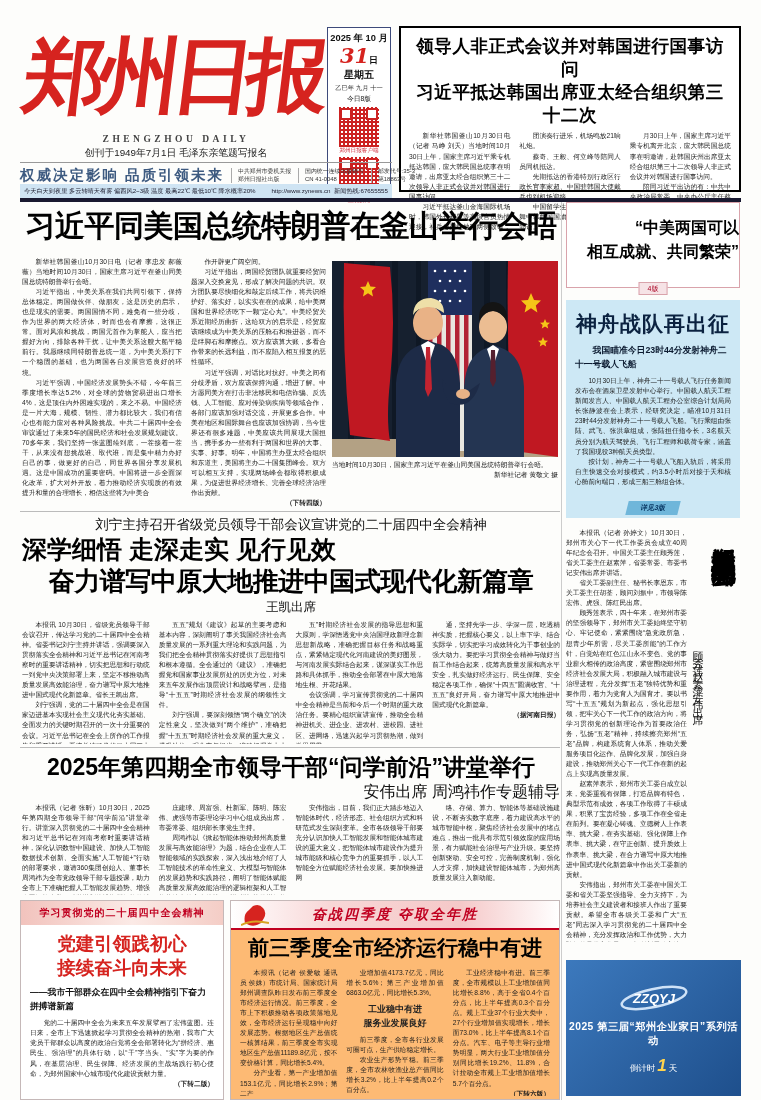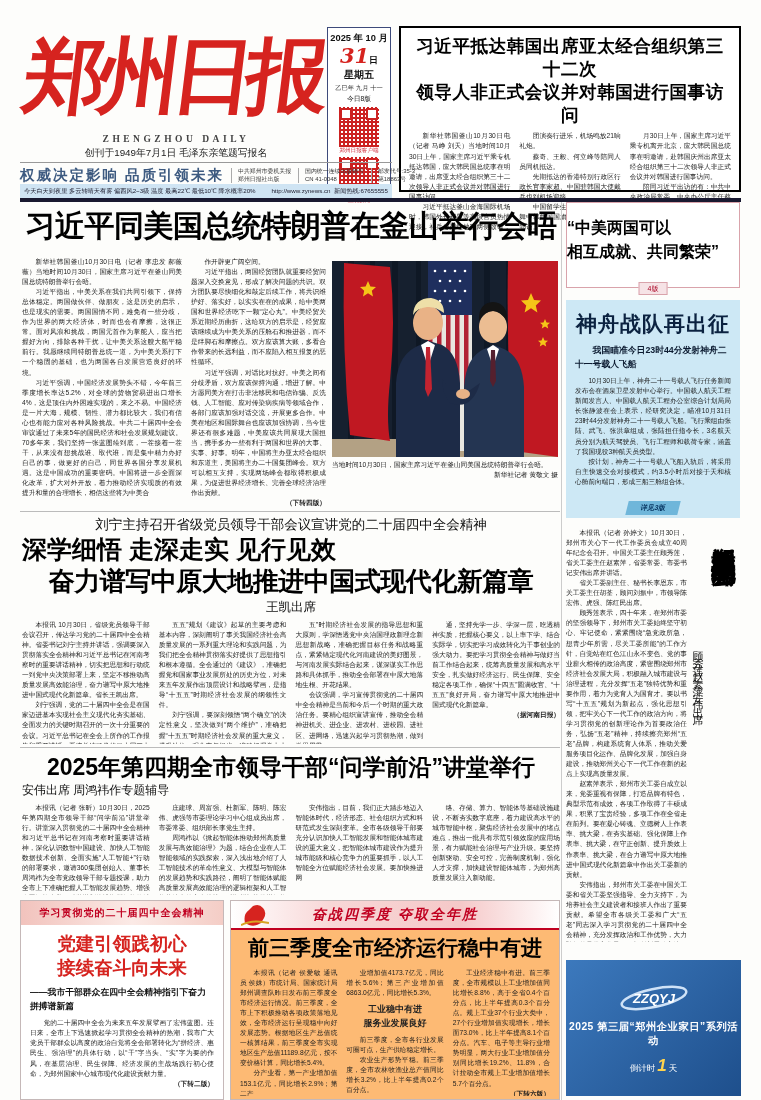--- a/index.html
+++ b/index.html
@@ -50,21 +50,21 @@
   #lead-body{left:22px;top:257px;width:304px;height:250px;display:flex;gap:9px;}
   #lead-body .c1{width:160px;}
   #lead-body .c2{width:135px;}
   #photo{left:332px;top:261px;width:226px;height:196px;overflow:hidden;background:#16202f;}
   #caption{left:332px;top:460px;width:226px;font-size:6.7px;line-height:1.5;color:#222;}
   #caption .credit{text-align:right;}
   .hdiv{border-top:1px solid #bbb;}
   .vdiv{left:561px;top:202px;height:898px;border-left:1px solid #ccc;width:0;}
   
   #quote-box{left:566px;top:202px;width:174px;height:86px;border:1.5px solid #d9a3ab;box-sizing:border-box;background:#fff;}
-  #quote-box .q{font-size:16px;font-weight:900;text-align:left;line-height:1.5;margin-top:13px;color:#000;}
+  #quote-box .q{font-size:16px;font-weight:900;text-align:right;line-height:1.5;margin-top:13px;color:#000;}
   #quote-box .tag{position:absolute;left:50%;bottom:-8px;transform:translateX(-50%);
       background:#f6e3e6;border:1px solid #d9a3ab;color:#a02;font-size:7px;padding:0.5px 8px;white-space:nowrap;}
   
   #shenzhou{left:566px;top:300px;width:174px;height:218px;background:#cde8f5;box-sizing:border-box;padding:10px 9px 0;}
   #shenzhou .hl{font-size:21px;font-weight:900;text-align:center;color:#0b2240;letter-spacing:1px;}
   #shenzhou .sub{font-size:8.8px;font-weight:bold;line-height:1.55;margin-top:6px;text-indent:2em;color:#0b1a30;}
   #shenzhou .bd{margin-top:5px;height:120px;}
   #shenzhou .tag{display:block;margin:5px auto 0;width:52px;text-align:center;background:#6fb6da;color:#06335f;
       font-weight:bold;font-size:7px;padding:2px 0;transform:skewX(-14deg);}
   
@@ -82,21 +82,21 @@
   #ad .count b{font-size:17px;color:#ffd34d;font-style:italic;margin:0 2px;}
   #ad .line3{display:inline-block;margin-top:7px;font-size:8.5px;background:rgba(255,255,255,0.18);padding:1.5px 12px;}
   
   #s2-kicker{left:22px;top:516px;width:538px;font-size:13.5px;text-align:center;color:#111;}
   #s2-h1{left:22px;top:533px;width:538px;font-size:25px;font-weight:900;text-align:left;color:#000;}
   #s2-h2{left:22px;top:564px;width:538px;font-size:26px;font-weight:900;text-align:center;color:#000;letter-spacing:-0.5px;}
   #s2-by{left:22px;top:599px;width:538px;font-size:12.5px;text-align:center;}
   #s2-body{left:22px;top:620px;width:538px;height:124px;gap:9px;}
   
   #s3-h1{left:22px;top:752px;width:538px;font-size:23px;font-weight:900;text-align:center;color:#000;}
-  #s3-by{left:22px;top:782px;width:538px;font-size:12px;text-align:left;}
+  #s3-by{left:22px;top:782px;width:538px;font-size:16px;text-align:right;}
   #s3-body{left:22px;top:803px;width:538px;height:92px;gap:9px;}
   
   #bl{left:20px;top:900px;width:204px;height:200px;border:1px solid #c5b8b8;box-sizing:border-box;background:#fff;}
   #bl .banner{height:24px;background:linear-gradient(90deg,#f2c3bd,#fbeae6 55%,#f4cdc6);display:flex;align-items:center;
       justify-content:center;color:#c00020;font-weight:900;font-size:10px;letter-spacing:1px;}
   #bl .h1{color:#d6231f;font-weight:900;font-size:18.5px;text-align:center;line-height:1.3;margin-top:7px;}
   #bl .sub{margin:6px 9px 0;font-size:8.8px;font-weight:bold;line-height:1.55;}
   #bl .bd{margin:5px 9px 0;height:88px;}
   
   #br{left:230px;top:900px;width:330px;height:200px;border:1px solid #c5b8b8;box-sizing:border-box;background:#fdba74;}
@@ -122,22 +122,22 @@
   <div class="lunar">乙巳年 九月 十一</div>
   <div class="pages">今日8版</div>
   <div class="qr"></div>
   <div class="qr-label">郑州日报客户端</div>
   <div class="qr"></div>
   <div class="qr-label">正观新闻</div>
 </div>
 
 <div class="abs" id="topright">
   <div class="hl">
+    <div>领导人非正式会议并对韩国进行国事访问</div>
     <div>习近平抵达韩国出席亚太经合组织第三十二次</div>
-    <div>领导人非正式会议并对韩国进行国事访问</div>
   </div>
   <div class="cols col-text">
     <div>
         <p>新华社韩国釜山10月30日电（记者 马峥 刘天）当地时间10月30日上午，国家主席习近平乘专机抵达韩国，应大韩民国总统李在明邀请，出席亚太经合组织第三十二次领导人非正式会议并对韩国进行国事访问。</p>
         <p>习近平抵达釜山金海国际机场时，韩国外长赵显等高级官员热情迎接，礼兵分列红地毯两侧致敬，军乐</p>
       </div>
     <div>
         <p>团演奏行进乐，机场鸣放21响礼炮。</p>
         <p>蔡奇、王毅、何立峰等陪同人员同机抵达。</p>
         <p>先期抵达的香港特别行政区行政长官李家超、中国驻韩国大使戴兵也到机场迎接。</p>

